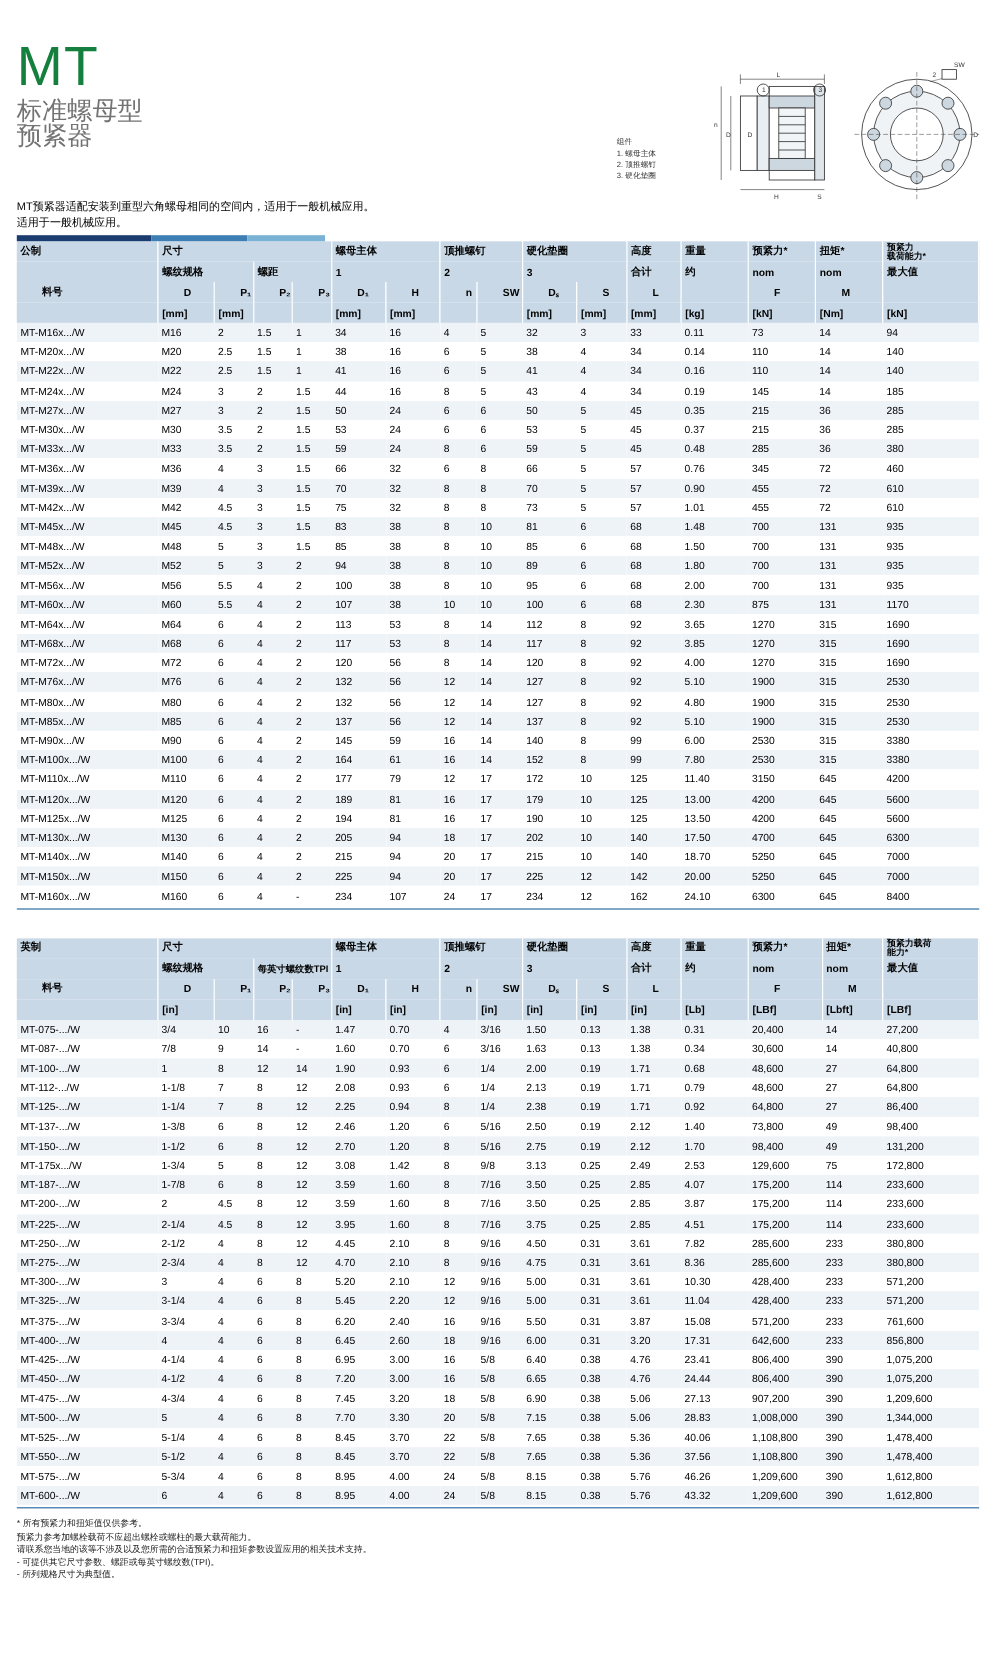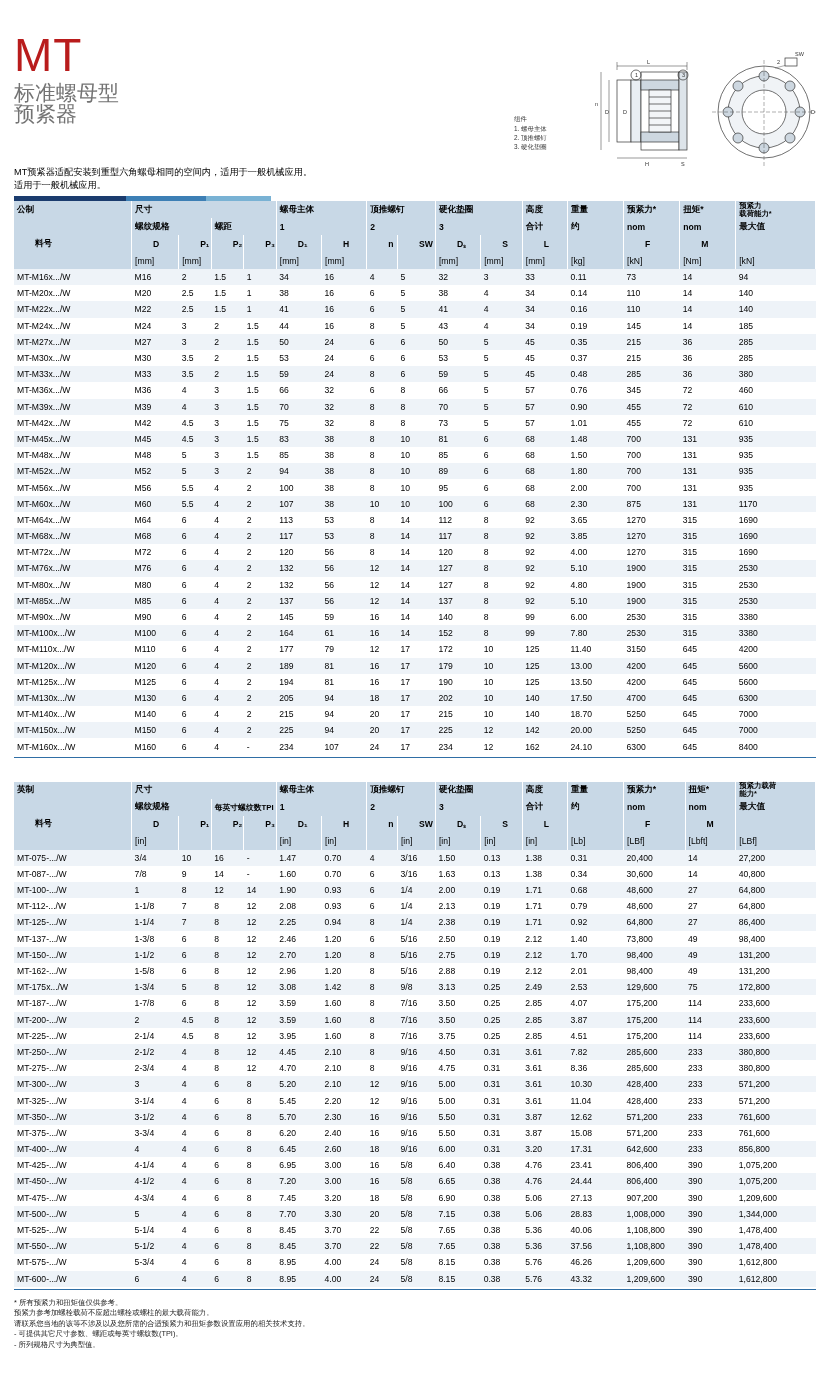--- a/index.html
+++ b/index.html
@@ -9,37 +9,37 @@
     font-family:"Liberation Sans", sans-serif;
     color:#000;
     -webkit-font-smoothing:antialiased;
   }
   .page{position:relative;width:830px;min-height:1388px;padding:0;box-sizing:border-box;}
   .inner{padding:16px 14px 10px 14px;}
 
   
   .header{position:relative;height:178px;}
   .title-block{position:absolute;left:0;top:16px;}
-  .mt-title{font-size:46px;line-height:46px;letter-spacing:1px;color:#b91c1c;font-weight:400;}
+  .mt-title{font-size:46px;line-height:46px;letter-spacing:1px;color:#15803d;font-weight:400;}
   .subtitle{font-size:21px;line-height:21px;color:#737373;margin-top:4px;}
   .intro{position:absolute;left:0;top:150px;width:470px;font-size:9.2px;line-height:13px;color:#000;}
 
   .legend{position:absolute;left:500px;top:98px;font-size:6.4px;line-height:9px;color:#333;}
   .legend .lg-title{margin-bottom:1px;}
 
   .figure{position:absolute;left:565px;top:26px;width:250px;height:160px;}
 
   
   table{border-collapse:collapse;width:100%;table-layout:fixed;}
   .tbl{font-size:8.6px;}
   .tbl th,.tbl td{padding:0;margin:0;}
   .hdr-row td{background:#c8d8e6;color:#000;font-weight:bold;height:17px;vertical-align:middle;padding-left:3px;border-right:1px solid #ffffff;}
   .hdr-row.h2 td{background:#c8d8e6;font-weight:bold;}
   .hdr-row.h3 td{background:#c8d8e6;font-weight:bold;padding-left:21px;}
-  .hdr-row.h4 td{background:#c8d8e6;font-weight:normal;}
+  .hdr-row.h4 td{background:#c8d8e6;font-weight:bold;}
   .accentbar{height:5px;display:flex;}
   .accentbar div{height:5px;}
 
   .data tr td{border:none;padding:1px 3px 1px 3px;height:14.2px;font-size:8.6px;white-space:nowrap;overflow:hidden;}
   .data tr:nth-child(odd){background:#eef3f8;}
   .data tr:nth-child(even){background:#ffffff;}
   .sectionwrap{margin-top:2px;}
   .tbl-bottom{border-bottom:1px solid #2f6ea5;height:2px;}
 
   .spacer{height:22px;}
@@ -978,38 +978,20 @@
               <td>5/16</td>
               <td>2.75</td>
               <td>0.19</td>
               <td>2.12</td>
               <td>1.70</td>
               <td>98,400</td>
               <td>49</td>
               <td>131,200</td>
             </tr>
             <tr>
-              <td>MT-162-.../W</td>
-              <td>1-5/8</td>
-              <td>6</td>
-              <td>8</td>
-              <td>12</td>
-              <td>2.96</td>
-              <td>1.20</td>
-              <td>8</td>
-              <td>5/16</td>
-              <td>2.88</td>
-              <td>0.19</td>
-              <td>2.12</td>
-              <td>2.01</td>
-              <td>98,400</td>
-              <td>49</td>
-              <td>131,200</td>
-            </tr>
-            <tr>
               <td>MT-175x.../W</td>
               <td>1-3/4</td>
               <td>5</td>
               <td>8</td>
               <td>12</td>
               <td>3.08</td>
               <td>1.42</td>
               <td>8</td>
               <td>9/8</td>
               <td>3.13</td>
@@ -1138,38 +1120,20 @@
               <td>2.20</td>
               <td>12</td>
               <td>9/16</td>
               <td>5.00</td>
               <td>0.31</td>
               <td>3.61</td>
               <td>11.04</td>
               <td>428,400</td>
               <td>233</td>
               <td>571,200</td>
-            </tr>
-            <tr>
-              <td>MT-350-.../W</td>
-              <td>3-1/2</td>
-              <td>4</td>
-              <td>6</td>
-              <td>8</td>
-              <td>5.70</td>
-              <td>2.30</td>
-              <td>16</td>
-              <td>9/16</td>
-              <td>5.50</td>
-              <td>0.31</td>
-              <td>3.87</td>
-              <td>12.62</td>
-              <td>571,200</td>
-              <td>233</td>
-              <td>761,600</td>
             </tr>
             <tr>
               <td>MT-375-.../W</td>
               <td>3-3/4</td>
               <td>4</td>
               <td>6</td>
               <td>8</td>
               <td>6.20</td>
               <td>2.40</td>
               <td>16</td>

